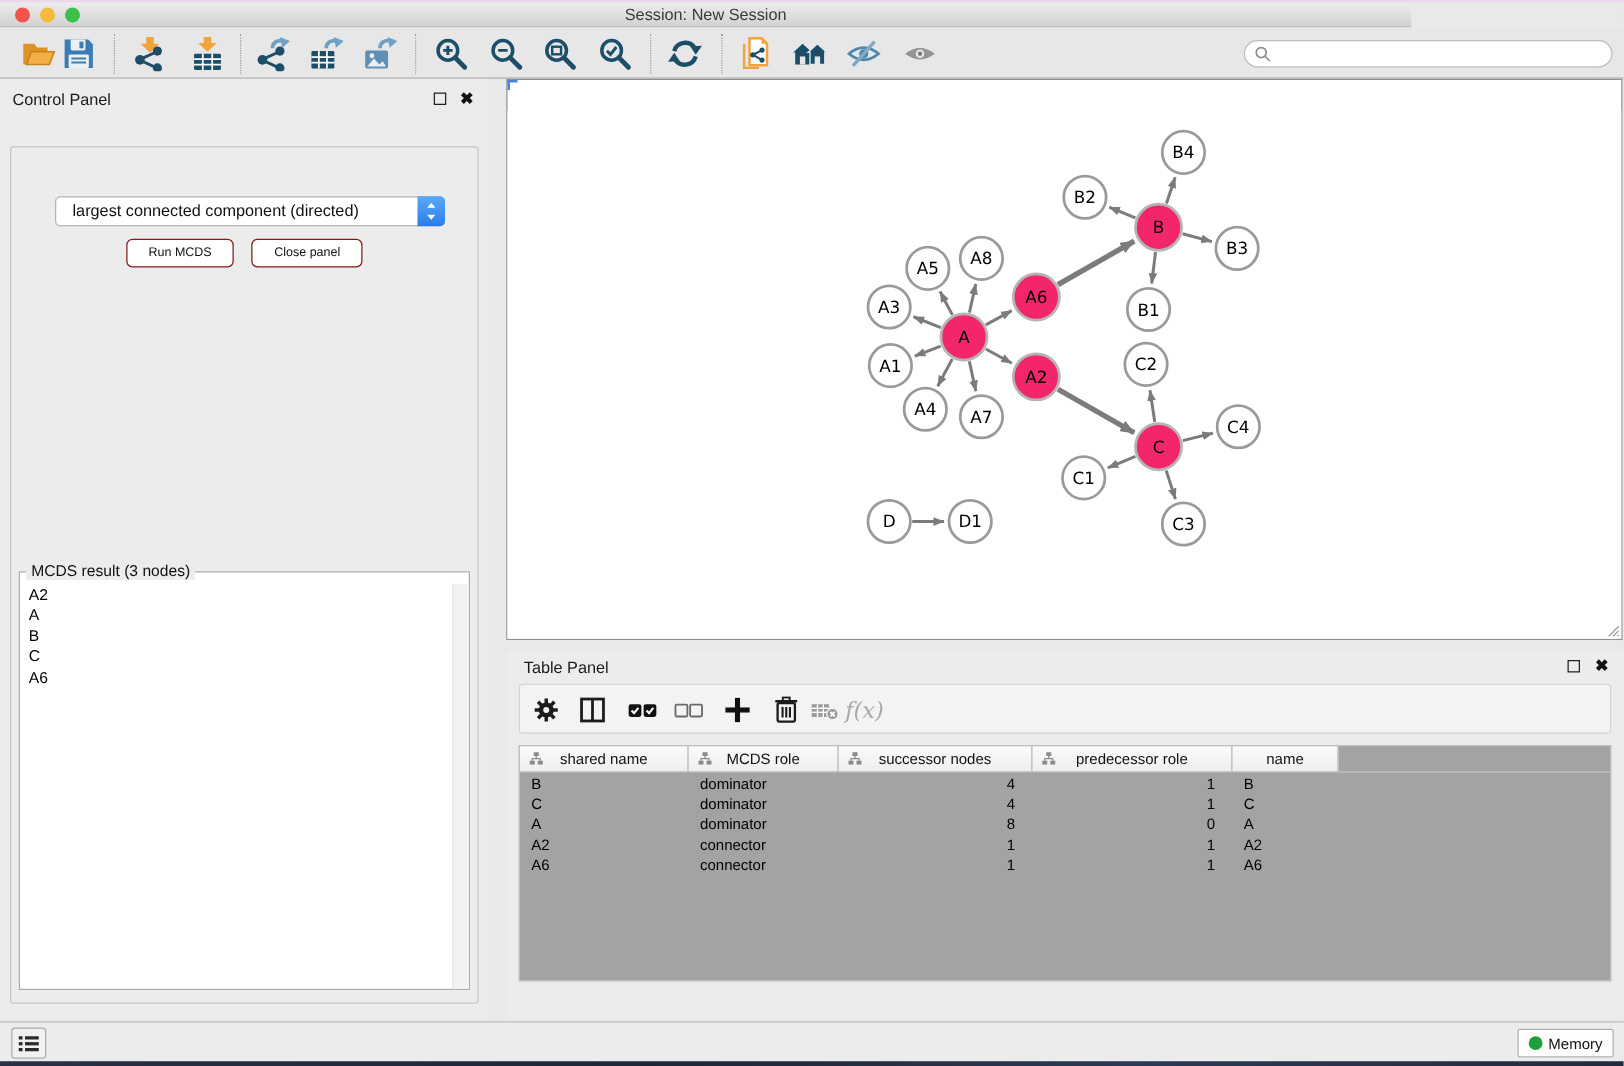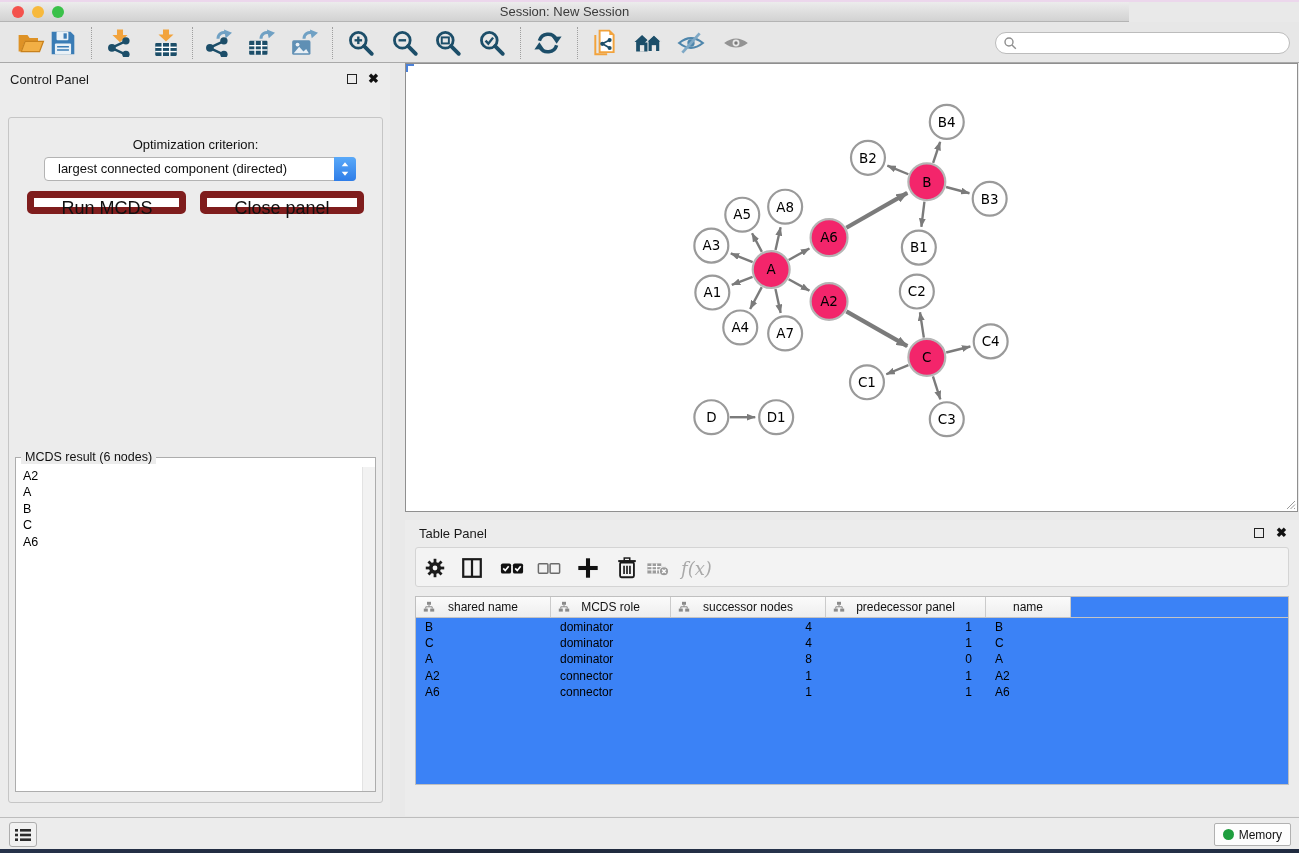--- a/index.html
+++ b/index.html
@@ -35,45 +35,45 @@
   .cp-tab:first-child { border-left:none; border-radius:4px 0 0 4px; }
   .cp-tab:last-child { border-radius:0 4px 4px 0; }
   .cp-tab.sel { background:#3b99fc; color:#fff; border-radius:4px; margin:-1px; border:1px solid #2f86e8; padding:0 15px; line-height:23px; }
   #cp-content { position:absolute; left:8px; right:7px; top:54px; bottom:14px; border:1px solid #c6c6c6; border-radius:3px; background:#ececec; }
   #opt-label { width:100%; text-align:center; top:19px; font-size:13px; color:#111; }
   #criterion-select { left:35px; width:312px; top:39px; height:24px; background:#fff; border:1px solid #b3b3b3; border-radius:4px; }
   #criterion-select .val { position:absolute; left:13px; top:0; line-height:22px; font-size:13px; color:#111; }
   #criterion-stepper { position:absolute; right:-1px; top:-1px; width:22px; height:24px; border-radius:0 4px 4px 0;
     background:linear-gradient(#59a9f9,#2e7de8); display:flex; align-items:center; justify-content:center; }
   #cp-buttons { position:absolute; top:73px; width:100%; display:flex; justify-content:center; gap:14px; }
-  .cp-btn { height:23px; background:#fff; border:7px solid #7f1d1d; border-radius:5px; font-size:18px; color:#111; padding:0 27px; line-height:21px; }
+  .cp-btn { height:23px; background:#fff; border:1px solid #7f1d1d; border-radius:5px; font-size:10px; color:#111; padding:0 17px; line-height:21px; }
   #mcds-result { position:absolute; left:6px; right:6px; top:339px; height:335px; border:1px solid #adadad; background:#fff; }
   #mcds-legend { position:absolute; top:-8px; left:5px; background:#ececec; padding:0 4px; font-size:12.5px; color:#111; }
   #mcds-list { position:absolute; left:1px; right:14px; top:10px; bottom:1px; overflow:hidden; }
   .mcds-item { font-size:12.5px; line-height:16.4px; padding-left:6px; color:#000; }
   #mcds-scroll { position:absolute; right:0; top:9px; bottom:0; width:13px; background:#f2f2f2; border-left:1px solid #e3e3e3; }
 
   
   #net-frame { left:405px; top:63px; width:893px; height:449px; border:1px solid #8f8f8f; background:#fff; }
   #net-titlebar { position:absolute; left:0; top:0; right:0; height:23px;
     background:linear-gradient(#eeeeee,#d6d6d6); border-bottom:1px solid #ababab; }
   #net-titlebar .title { width:100%; text-align:center; line-height:23px; font-size:12.5px; color:#2e2e2e; }
   .tl2 { position:absolute; width:12px; height:12px; border-radius:50%; top:5px; }
   #net-canvas { position:absolute; left:0; right:0; top:24px; bottom:0; background:#fff; }
   #net-corner { position:absolute; left:0; top:0; width:8px; height:8px; border-left:2px solid #4d82d8; border-top:2px solid #4d82d8; }
   #net-grip { position:absolute; right:1px; bottom:1px; }
 
   
   #table-panel { left:405px; top:520px; width:894px; height:296px; background:#ececec; }
   #tp-title { left:14px; top:6px; font-size:13px; color:#1a1a1a; }
   #tp-toolbar { position:absolute; left:10px; right:10px; top:27px; height:40px; background:#f3f3f3; border:1px solid #d4d4d4; border-radius:3px; }
-  .tp-tool { position:absolute; top:7px; width:26px; height:26px; display:flex; align-items:center; justify-content:flex-start; }
+  .tp-tool { position:absolute; top:7px; width:26px; height:26px; display:flex; align-items:center; justify-content:flex-end; }
   .tp-tool svg { width:24px; height:24px; }
   .fx { font-family:"DejaVu Serif", serif; font-style:italic; font-size:18px; color:#a9a9a9; }
-  #tp-table { position:absolute; left:10px; right:10px; top:76px; height:189px; background:#3b82f6; border:1px solid #bfbfbf; }
+  #tp-table { position:absolute; left:10px; right:10px; top:76px; height:189px; background:#a3a3a3; border:1px solid #bfbfbf; }
   #tp-header { position:absolute; left:0; top:0; right:0; height:21px; border-bottom:1px solid #c4c4c4; }
   .th { position:absolute; top:0; height:20px; background:linear-gradient(#fbfbfb,#eeeeee); border-right:1px solid #cbcbcb;
         display:flex; align-items:center; justify-content:center; font-size:12px; color:#111; }
   .th .hglyph { position:absolute; left:7px; top:4px; }
   #tp-rows { position:absolute; left:0; right:0; top:22px; }
   .tr { position:relative; height:16.2px; }
   .td { position:absolute; top:0; height:16px; font-size:12px; line-height:16px; color:#000; white-space:nowrap; }
   #tp-tabs { position:absolute; top:266px; left:50%; transform:translateX(-50%); display:flex;
     border:1px solid #b4b4b4; border-radius:5px; background:#fff; height:23px; }
   .tp-tab { padding:0 13px; font-size:12.5px; line-height:21px; color:#111; border-left:1px solid #c9c9c9; }
@@ -268,36 +268,35 @@
         </svg>
       <input placeholder="" style="">
     </div>
   </div>
 
   <div id="control-panel" class="abs">
     <div id="cp-title" class="abs">Control Panel</div>
     <span class="win-float" style="right:33px; top:11px;"></span>
     <span class="win-close" style="right:11px; top:10px;">✖</span>
     <div id="cp-content">
-      <div id="opt-label" class="abs">Optimization criterion:</div>
       <div id="criterion-select" class="abs">
         <span class="val">largest connected component (directed)</span>
         <span id="criterion-stepper">
           <svg viewBox="0 0 14 20" width="14" height="20">
               <path d="M7 3.2l3.3 4H3.7z" fill="#fff"></path>
               <path d="M7 16.8l3.3-4H3.7z" fill="#fff"></path>
             </svg>
         </span>
       </div>
       <div id="cp-buttons">
         <button class="cp-btn">Run MCDS</button>
         <button class="cp-btn">Close panel</button>
       </div>
       <div id="mcds-result">
-        <span id="mcds-legend">MCDS result (6 nodes)</span>
+        <span id="mcds-legend">MCDS result (3 nodes)</span>
         <div id="mcds-list">
             <div class="mcds-item">A2</div>
             <div class="mcds-item">A</div>
             <div class="mcds-item">B</div>
             <div class="mcds-item">C</div>
             <div class="mcds-item">A6</div>
           </div>
         <div id="mcds-scroll"></div>
       </div>
     </div>
@@ -490,21 +489,21 @@
             </svg>
             <span>successor nodes</span>
           </div>
           <div class="th" style="left: 410px; width: 160px;">
             <svg class="hglyph" viewBox="0 0 12 12" width="12" height="12">
               <rect x="4" y="0.8" width="4" height="3" fill="#8a8a8a"></rect>
               <rect x="0.8" y="7.6" width="4" height="3" fill="#8a8a8a"></rect>
               <rect x="7.2" y="7.6" width="4" height="3" fill="#8a8a8a"></rect>
               <path d="M6 3.8v2M2.8 7.6v-1.8h6.4v1.8" fill="none" stroke="#8a8a8a" stroke-width="1"></path>
             </svg>
-            <span>predecessor panel</span>
+            <span>predecessor role</span>
           </div>
           <div class="th" style="left: 570px; width: 85px;">
             <span>name</span>
           </div>
         </div>
       <div id="tp-rows">
           <div class="tr">
             <div class="td" style="left: 0px; width: 135px; text-align: left; padding: 0px 0px 0px 9px;">B</div>
             <div class="td" style="left: 135px; width: 120px; text-align: left; padding: 0px 0px 0px 9px;">dominator</div>
             <div class="td" style="left: 255px; width: 155px; text-align: right; padding: 0px 14px 0px 0px;">4</div>

